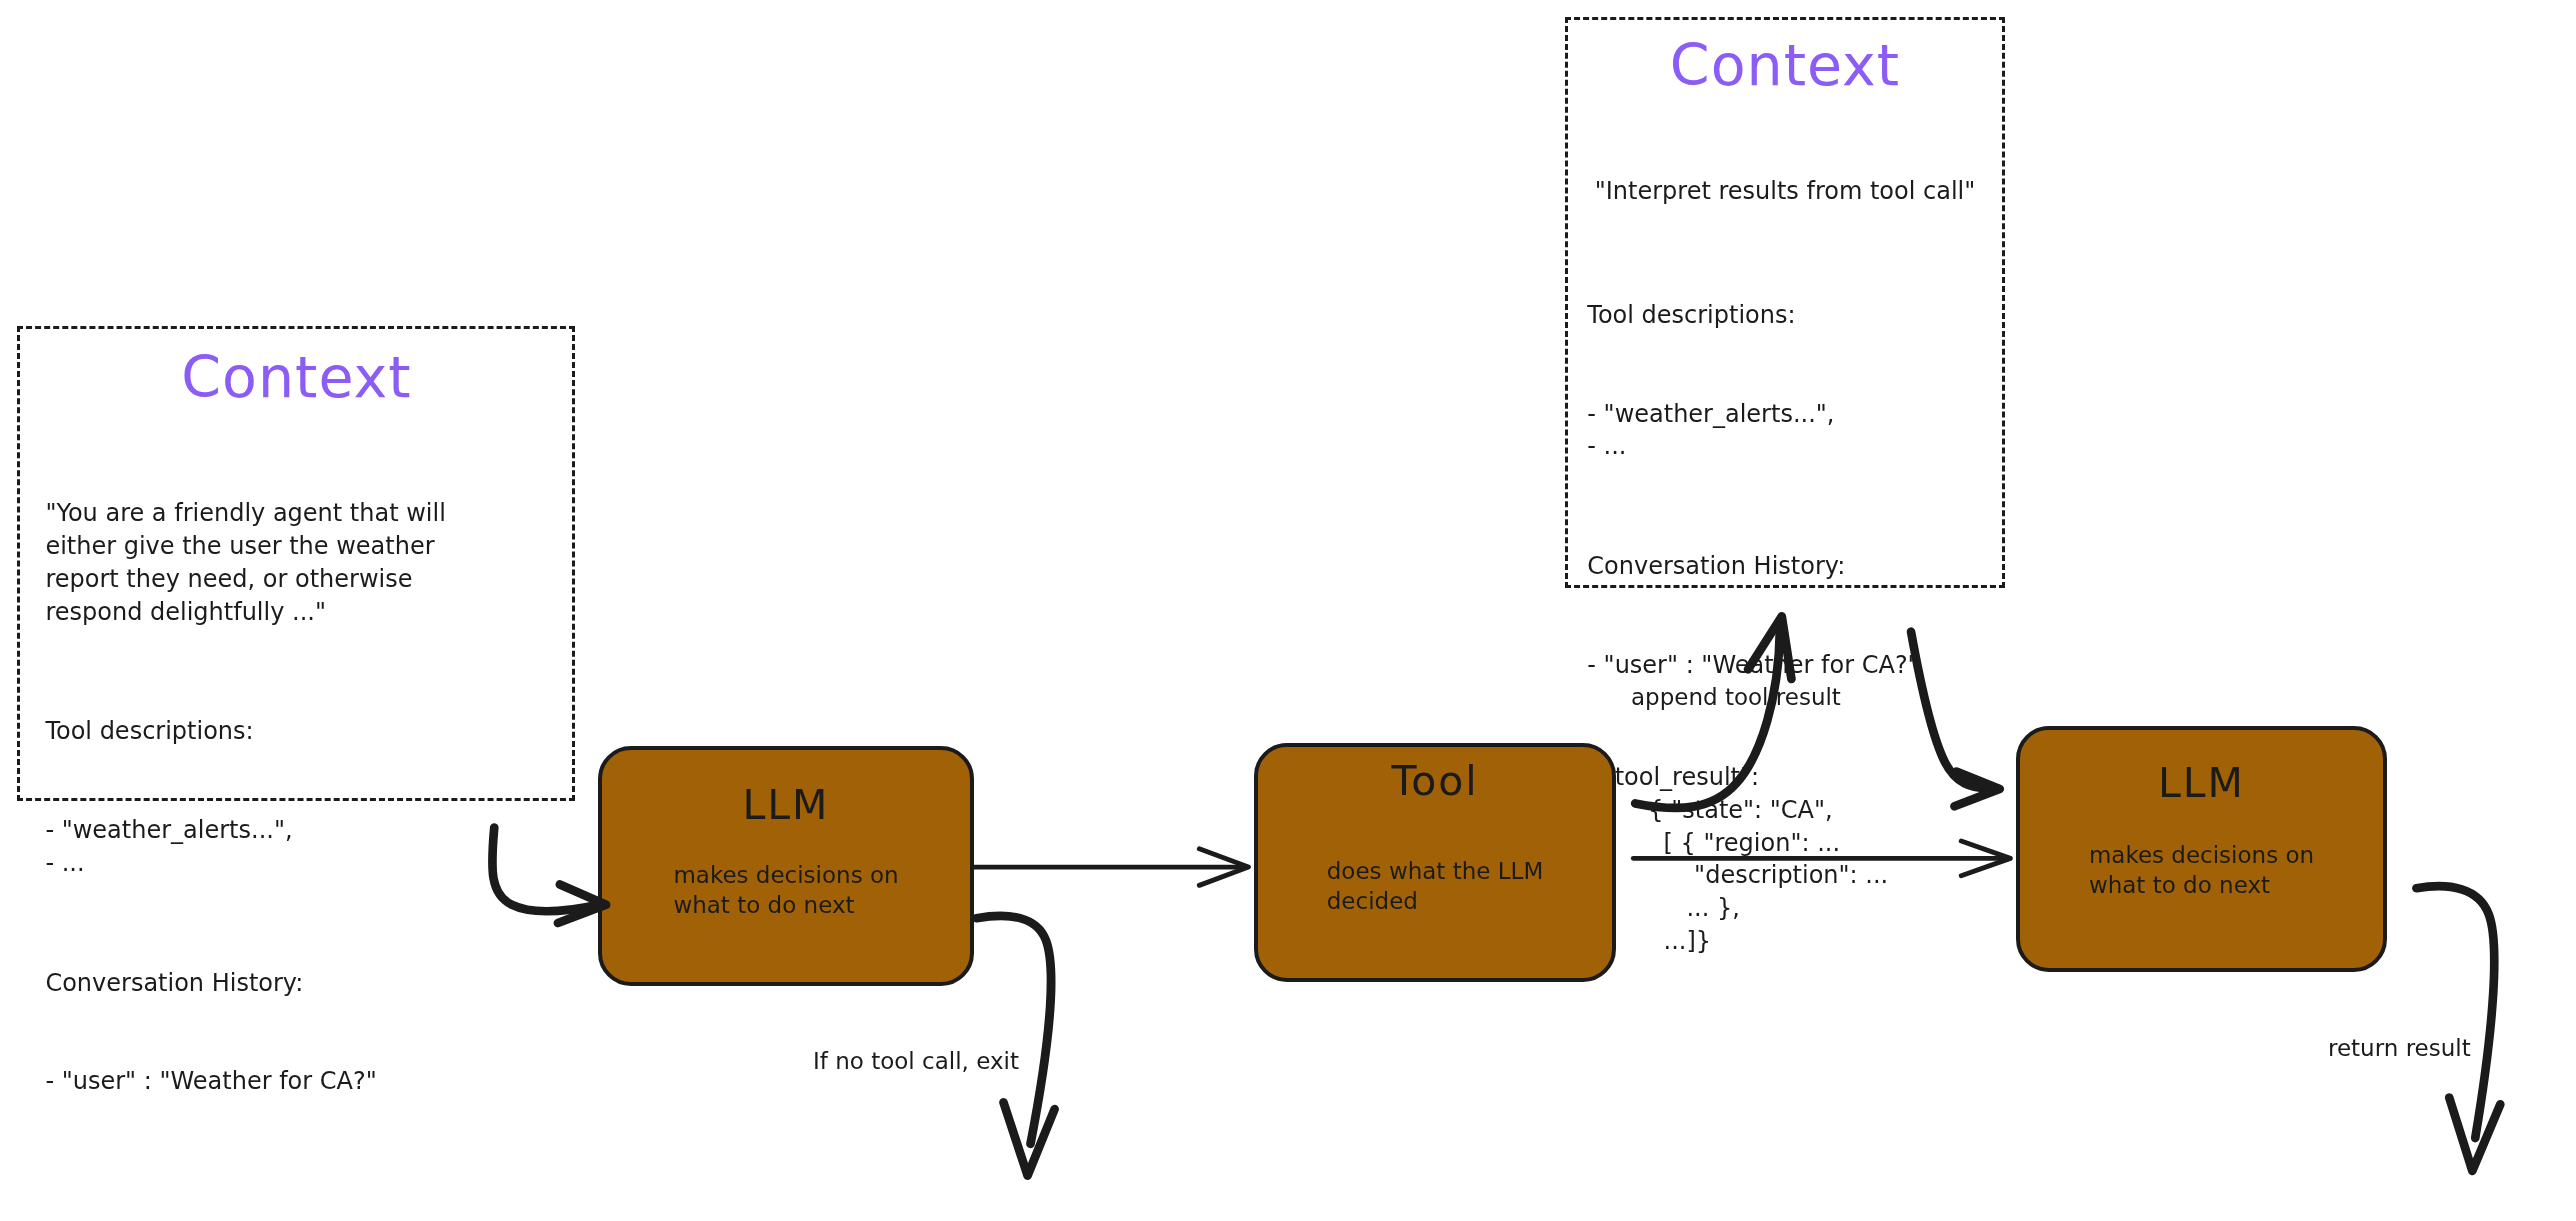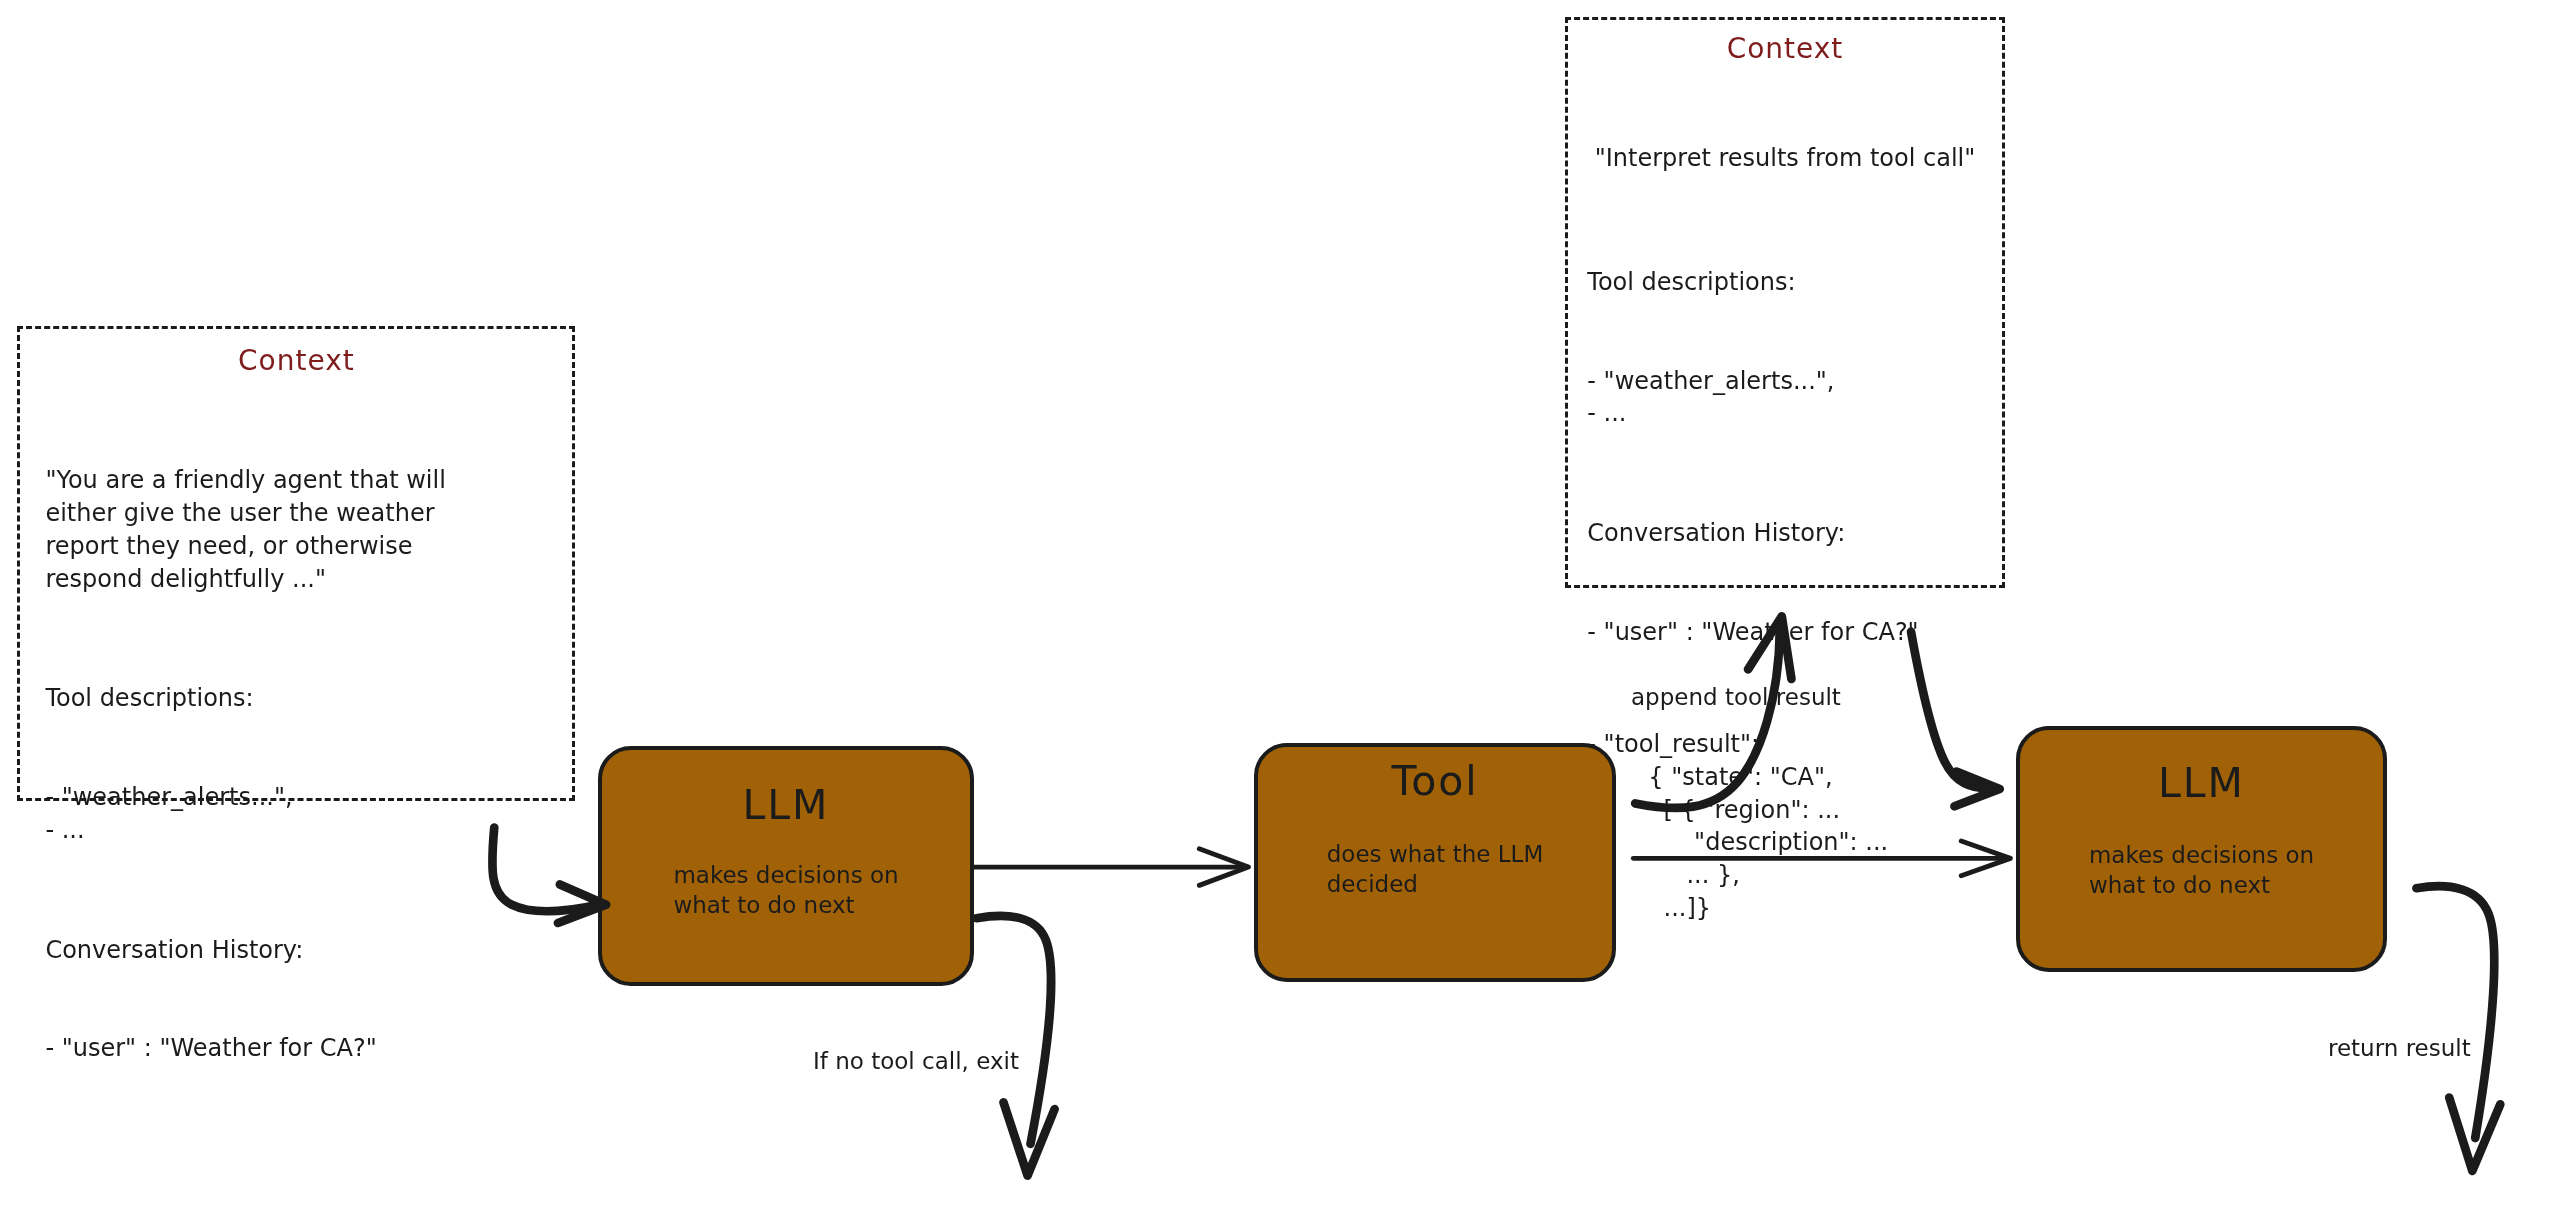--- a/index.html
+++ b/index.html
@@ -20,22 +20,22 @@
 
   
   .ctx-box {
     position: absolute;
     border: 3.9px dashed #1b1b1b;
     box-sizing: border-box;
     background: #ffffff;
   }
   .ctx-title {
     text-align: center;
-    font-size: 28px;
-    color: #7f1d1d;
+    font-size: 57px;
+    color: #8b5cf6;
     letter-spacing: 1px;
     font-weight: 400;
   }
   .ctx-body {
     font-size: 24px;
     line-height: 1.37;
     color: #1b1b1b;
     white-space: pre-wrap;
   }
   .ctx-para { margin: 0 0 21px 0; white-space: pre-wrap; }
@@ -131,21 +131,21 @@
   </div>
 
   <div class="node" style="left:598px; top:746px; width:376px; height:240px; padding-top:31px;">
     <div class="node-title">LLM</div>
     <div class="node-sub" style="margin-top:31px;">makes decisions on
 what to do next</div>
   </div>
 
   <div class="node" style="left:1254px; top:743px; width:362px; height:239px; padding-top:10px;">
     <div class="node-title">Tool</div>
-    <div class="node-sub" style="margin-top:34px;">does what the LLM
+    <div class="node-sub" style="margin-top:51px;">does what the LLM
 decided</div>
   </div>
 
   <div class="node" style="left:2016px; top:726px; width:371px; height:246px; padding-top:29px;">
     <div class="node-title">LLM</div>
     <div class="node-sub" style="margin-top:33px;">makes decisions on
 what to do next</div>
   </div>
 
   <div class="edge-label" style="left:1631px; top:684px;">append tool result</div>

